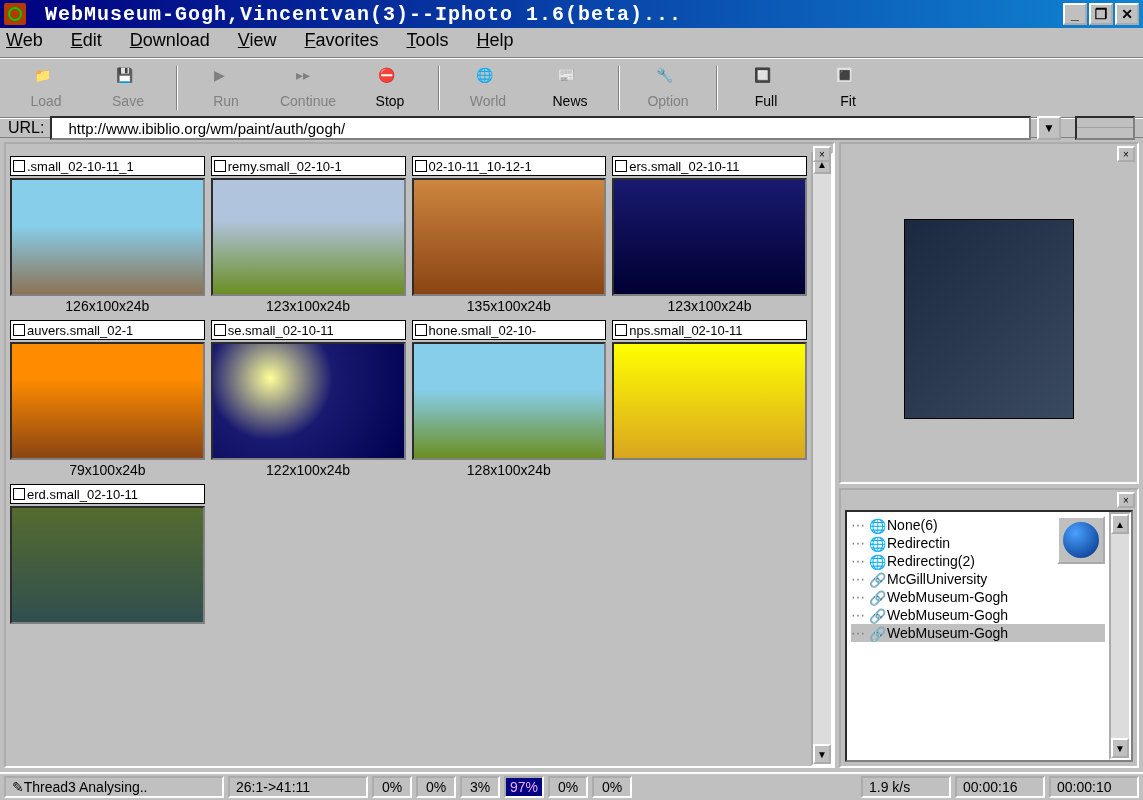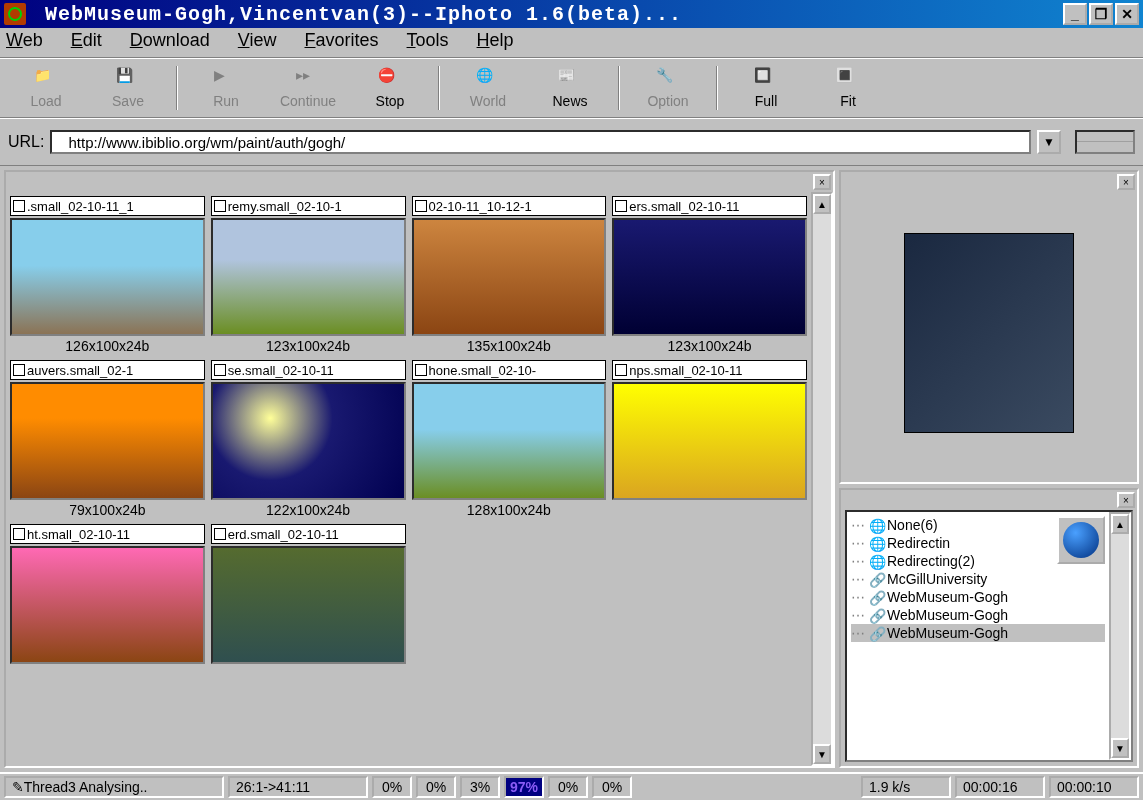--- a/index.html
+++ b/index.html
@@ -27,32 +27,32 @@
 .titlebar-text { font-size: 20px; font-family: "Courier New", monospace; font-weight: bold; letter-spacing:1px; flex:1; white-space:nowrap; overflow:hidden;}
 .winbtns { display:flex; gap:2px; }
 .winbtn { width:24px;height:22px;background:#c0c0c0;border:2px outset #fff;display:flex;align-items:center;justify-content:center;font-weight:bold;font-size:14px;color:#000;}
 .menubar { height:30px; background:#c0c0c0; border-bottom:1px solid #808080; display:flex; align-items:flex-start; padding:2px 6px; gap:28px; font-size:18px;}
 .menubar span u{text-decoration:underline;}
 .toolbar { height:60px; background:#c0c0c0; border-top:1px solid #fff; border-bottom:1px solid #808080; display:flex; align-items:center; padding:2px 8px; gap:6px;}
 .tbtn { width:76px; height:52px; display:flex; flex-direction:column; align-items:center; justify-content:center; gap:2px; font-size:14px;}
 .tbtn.disabled{color:#808080;}
 .tbtn .ico{width:24px;height:24px;}
 .sep{width:2px;height:44px;border-left:1px solid #808080;border-right:1px solid #fff;margin:0 4px;}
-.urlbar{height:48px;background:#c0c0c0;border-top:1px solid #fff;border-bottom:1px solid #808080;display:flex;align-items:center;padding:4px 8px;gap:6px;}
+.urlbar{height:20px;background:#c0c0c0;border-top:1px solid #fff;border-bottom:1px solid #808080;display:flex;align-items:center;padding:4px 8px;gap:6px;}
 .urlbar label{font-size:16px;}
 .urlbar .urlinput{flex:1;height:24px;background:#fff;border:2px inset #808080;padding:2px 16px;font-size:15px;}
 .ddarrow{width:24px;height:24px;background:#c0c0c0;border:2px outset #fff;display:flex;align-items:center;justify-content:center;}
 .brick{width:60px;height:24px;background:#c0c0c0;border:2px inset #808080;margin-left:8px;position:relative;}
 .brick::before{content:"";position:absolute;inset:0;background:repeating-linear-gradient(0deg,#c0c0c0 0 10px,#a0a0a0 10px 11px),repeating-linear-gradient(90deg,#c0c0c0 0 18px,#a0a0a0 18px 19px);}
 .workspace{flex:1;display:flex;gap:4px;padding:4px;overflow:hidden;}
 .pane{background:#c0c0c0;border:2px inset #fff;position:relative;display:flex;flex-direction:column;}
 .pane-left{flex:1;}
 .pane-right{width:300px;display:flex;flex-direction:column;gap:4px;}
 .pane-close{position:absolute;top:2px;right:2px;width:18px;height:16px;background:#c0c0c0;border:2px outset #fff;font-size:10px;display:flex;align-items:center;justify-content:center;}
-.thumbs-wrap{flex:1;display:flex;overflow:hidden;margin-top:20px;}
+.thumbs-wrap{flex:1;display:flex;overflow:hidden;margin-top:8px;}
 .thumbs{flex:1;overflow:hidden;padding:4px;display:grid;grid-template-columns:repeat(4,1fr);gap:6px;align-content:start;}
 .thumb{display:flex;flex-direction:column;background:#c0c0c0;}
 .thumb-hdr{background:#fff;border:1px solid #000;height:20px;display:flex;align-items:center;padding:0 2px;font-size:13px;overflow:hidden;white-space:nowrap;}
 .thumb-hdr .cb{width:12px;height:12px;border:1px solid #000;margin-right:2px;flex-shrink:0;background:#fff;}
 .thumb-img{border:2px inset #808080;height:118px;background:#555;margin:2px 0;display:flex;align-items:center;justify-content:center;}
 .thumb-dim{text-align:center;font-size:14px;}
 .vscroll{width:22px;background:#dcdcdc;border:2px inset #fff;display:flex;flex-direction:column;}
 .sbtn{height:20px;background:#c0c0c0;border:2px outset #fff;display:flex;align-items:center;justify-content:center;font-size:10px;}
 .strack{flex:1;background:#dcdcdc;}
 .preview{flex:1;display:flex;align-items:center;justify-content:center;padding:22px 10px 10px;}
@@ -62,21 +62,21 @@
 .tree-list{flex:1;padding:4px;font-size:14px;overflow:hidden;}
 .tree-item{display:flex;align-items:center;gap:4px;padding:1px 0;white-space:nowrap;}
 .tree-item.sel{background:#c0c0c0;}
 .tico{width:14px;height:14px;flex-shrink:0;}
 .dotline{color:#808080;}
 .globe{position:absolute;top:4px;right:26px;width:48px;height:48px;border:2px outset #fff;background:#c0c0c0;display:flex;align-items:center;justify-content:center;}
 .globe-inner{width:36px;height:36px;border-radius:50%;background:radial-gradient(circle at 35% 30%,#4aa0ff,#003080);position:relative;}
 .statusbar{height:28px;background:#c0c0c0;border-top:2px outset #fff;display:flex;align-items:center;padding:2px 4px;gap:4px;font-size:14px;}
 .status-cell{border:2px inset #fff;padding:2px 6px;height:22px;display:flex;align-items:center;background:#c0c0c0;}
 .pct{width:40px;justify-content:center;}
-.pct.active{background:#000080;color:#8b5cf6;font-weight:bold;}
+.pct.active{background:#000080;color:#f0abfc;}
 .art{width:100%;height:100%;}
 
 .p1{background:linear-gradient(#87ceeb 40%,#8b7355);}
 .p2{background:linear-gradient(#b0c4de 35%,#6b8e23);}
 .p3{background:linear-gradient(#cd853f,#8b4513);}
 .p4{background:linear-gradient(#191970,#000033);}
 .p5{background:linear-gradient(#ff8c00 30%,#8b4513);}
 .p6{background:radial-gradient(circle at 30% 30%,#ffff99,#191970 40%,#000050);}
 .p7{background:linear-gradient(#90ee90,#228b22);}
 .p8{background:linear-gradient(#87ceeb 40%,#6b8e23);}
@@ -242,29 +242,20 @@
               <span class="cb"></span>
               <span>nps.small_02-10-11</span>
             </div>
   <div class="thumb-img">
               <div class="art p9"></div>
             </div>
   </div>
           <div class="thumb">
             <div class="thumb-hdr">
               <span class="cb"></span>
-              <span>ht.small_02-10-11</span>
-            </div>
-  <div class="thumb-img">
-              <div class="art p10"></div>
-            </div>
-  </div>
-          <div class="thumb">
-            <div class="thumb-hdr">
-              <span class="cb"></span>
               <span>erd.small_02-10-11</span>
             </div>
   <div class="thumb-img">
               <div class="art p12"></div>
             </div>
   </div>
         </div>
       <div class="vscroll">
         <div class="sbtn">▲</div>
         <div class="strack"></div>

